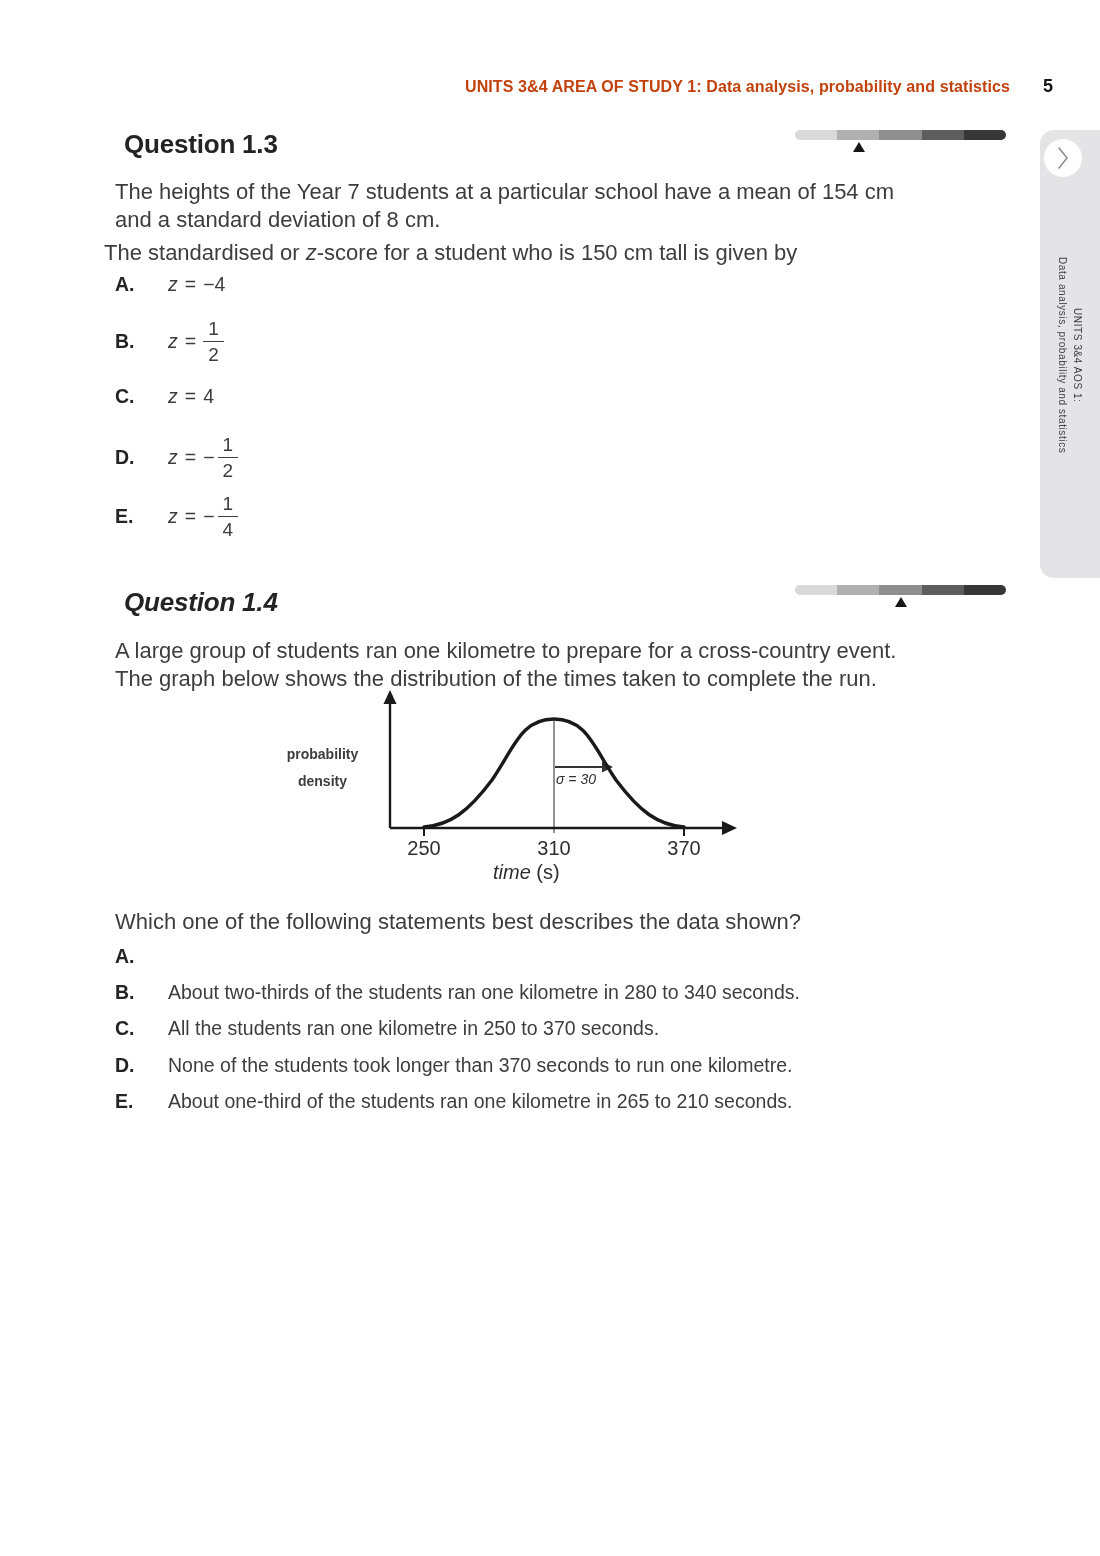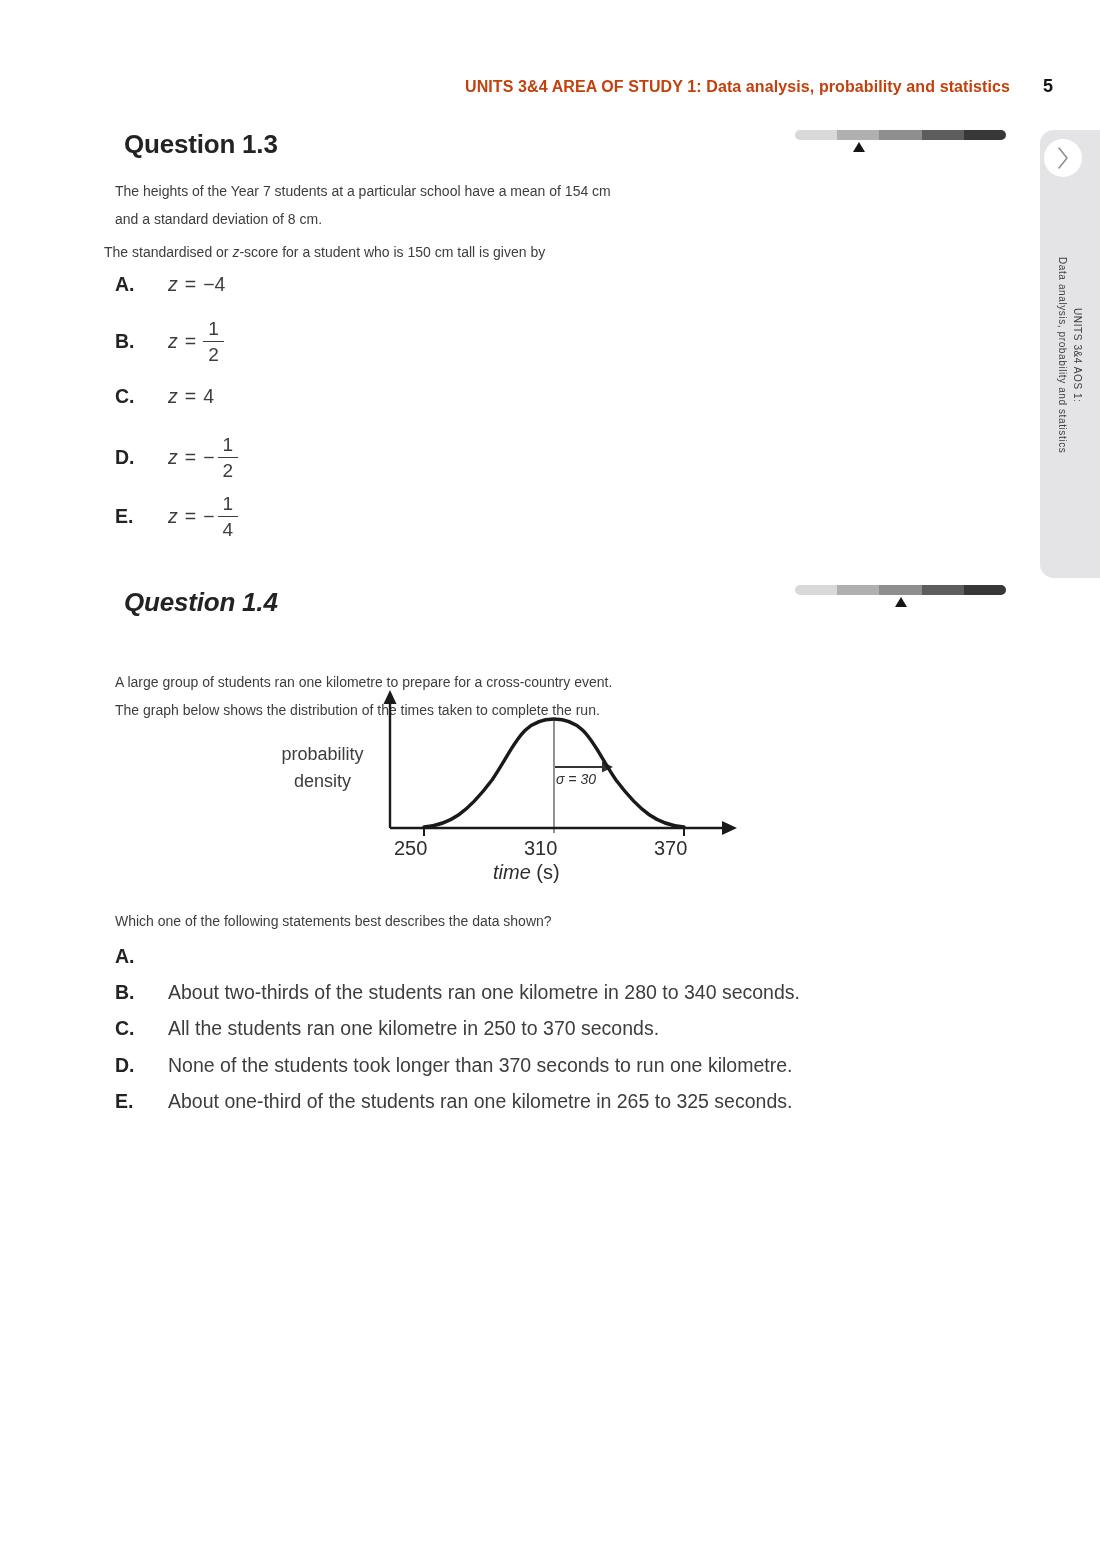--- a/index.html
+++ b/index.html
@@ -22,24 +22,24 @@
   .diffbar div{flex:1;height:100%;}
   .bar1{left:795px;top:130px;}
   .bar2{left:795px;top:585px;}
   .marker{width:0;height:0;border-left:6px solid transparent;border-right:6px solid transparent;border-bottom:10px solid #161616;}
   .marker1{left:853px;top:142px;}
   .marker2{left:895px;top:597px;}
   
   .qtitle{font-size:26px;line-height:30px;font-weight:800;color:#232323;letter-spacing:-0.2px;margin-left:9px;}
   .q13-title{left:115px;top:129px;}
   .q14-title{left:115px;top:587px;font-style:italic;}
-  .body-line{font-size:14px;line-height:27.5px;color:#3d3d3d;}
+  .body-line{font-size:22px;line-height:27.5px;color:#3d3d3d;}
   .q13-intro{left:115px;top:178px;}
   .q13-stem{left:104px;top:239px;}
-  .q14-intro{left:115px;top:637px;margin-top:32px;}
+  .q14-intro{left:115px;top:637px;}
   .q14-stem{left:115px;top:908px;}
   .ivar{font-style:italic;}
   
   .opt-row{display:flex;align-items:flex-start;font-size:19.5px;line-height:25px;}
   .opt-row .letter{width:53px;font-weight:700;color:#232323;flex:0 0 53px;}
   .math-row{display:flex;align-items:center;font-size:19.5px;color:#3d3d3d;}
   .math-row .letter{width:53px;font-weight:700;color:#232323;flex:0 0 53px;}
   .mvar{font-style:italic;margin-right:7px;}
   .meq{margin-right:7px;}
   .msign{margin-right:3px;}
@@ -51,23 +51,23 @@
   .r13c{left:115px;top:385px;}
   .r13d{left:115px;top:432px;height:50px;}
   .r13e{left:115px;top:491px;height:50px;}
   .r14a{left:115px;top:944px;}
   .r14b{left:115px;top:980px;}
   .r14c{left:115px;top:1016px;}
   .r14d{left:115px;top:1053px;}
   .r14e{left:115px;top:1089px;}
   
   .graph-svg{left:360px;top:685px;}
-  .g-ylabel{left:255px;top:741px;width:135px;text-align:center;font-size:18px;line-height:26.5px;color:#3d3d3d;}
+  .g-ylabel{left:255px;top:741px;width:135px;text-align:center;font-size:14px;line-height:26.5px;color:#3d3d3d;font-weight:bold;}
   .g-sigma{left:556px;top:771px;font-size:14px;font-style:italic;color:#303030;}
-  .g-tick{top:837px;width:60px;text-align:left;font-size:20px;color:#2e2e2e;}
+  .g-tick{top:837px;width:60px;text-align:center;font-size:20px;color:#2e2e2e;}
   .g-t1{left:394px;}
   .g-t2{left:524px;}
   .g-t3{left:654px;}
   .g-xlabel{left:493px;top:861px;width:120px;font-size:20px;color:#2e2e2e;}
   .chev-svg{display:block;}
 </style>
 </head>
 <body>
 
 <div class="abs hdr-title">UNITS 3&amp;4 AREA OF STUDY 1: Data analysis, probability and statistics</div>
@@ -203,14 +203,14 @@
 <div class="abs opt-row r14c">
   <span class="letter">C.</span>
   <span>All the students ran one kilometre in 250 to 370 seconds.</span>
 </div>
 <div class="abs opt-row r14d">
   <span class="letter">D.</span>
   <span>None of the students took longer than 370 seconds to run one kilometre.</span>
 </div>
 <div class="abs opt-row r14e">
   <span class="letter">E.</span>
-  <span>About one-third of the students ran one kilometre in 265 to 325 seconds.</span>
+  <span>About one-third of the students ran one kilometre in 265 to 210 seconds.</span>
 </div>
 
 </body></html>

